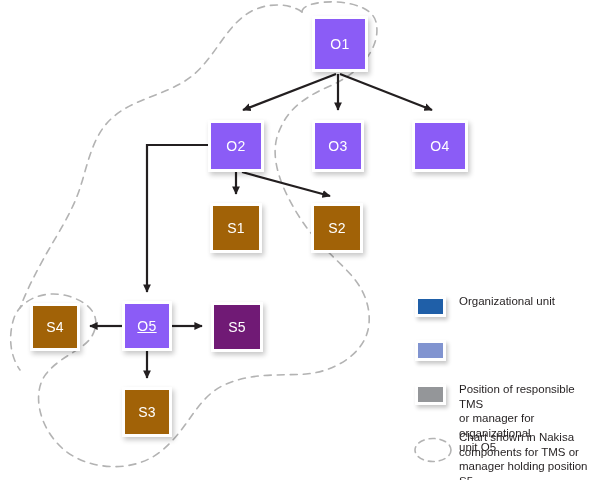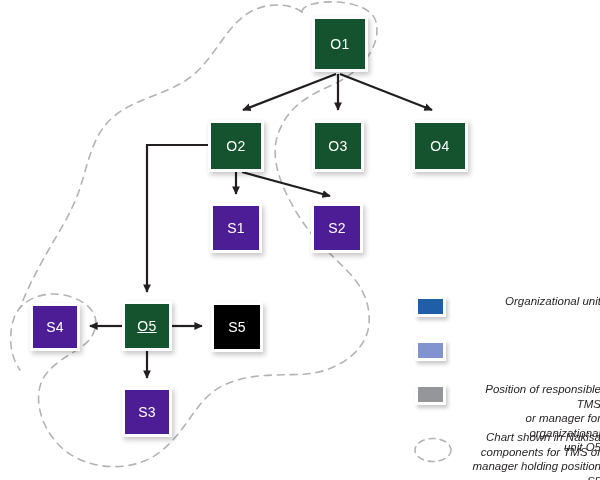--- a/index.html
+++ b/index.html
@@ -19,46 +19,44 @@
     border:3px solid #ffffff;
     box-shadow:2px 3px 5px rgba(0,0,0,0.22);
     color:#ffffff;
     font-size:14px;
     letter-spacing:0.3px;
     display:flex;
     align-items:center;
     justify-content:center;
     user-select:none;
   }
-  .node.org{background:#14532d;}
-  .node.pos{background:#000000;}
-  .node.mgr{background:#4c1d95;}
+  .node.org{background:#8b5cf6;}
+  .node.pos{background:#701a75;}
+  .node.mgr{background:#a16207;}
 
   
   #legend{position:absolute;left:415px;top:296px;width:182px;}
   .legend-row{position:absolute;left:0;}
   .swatch{
     position:absolute;left:0;top:0;
     width:31px;height:21px;
     box-sizing:border-box;
     border:3px solid #ffffff;
     box-shadow:2px 3px 4px rgba(0,0,0,0.22);
   }
   .swatch.org{background:#1f5fa8;}
   .swatch.pos{background:#8194d0;}
   .swatch.mgr{background:#949699;}
   .legend-label{
     position:absolute;left:44px;top:-2px;
     width:142px;
-    font-style:italic;
     font-size:11.5px;
     line-height:14.5px;
     color:#231f20;
     white-space:pre-line;
-    text-align:right;
   }
   .loop-ico{position:absolute;left:-4px;top:-4px;width:44px;height:34px;}
 </style>
 </head>
 <body>
 
 <div id="stage">
 
   <svg id="wires" viewBox="0 0 600 480">
     <defs>

